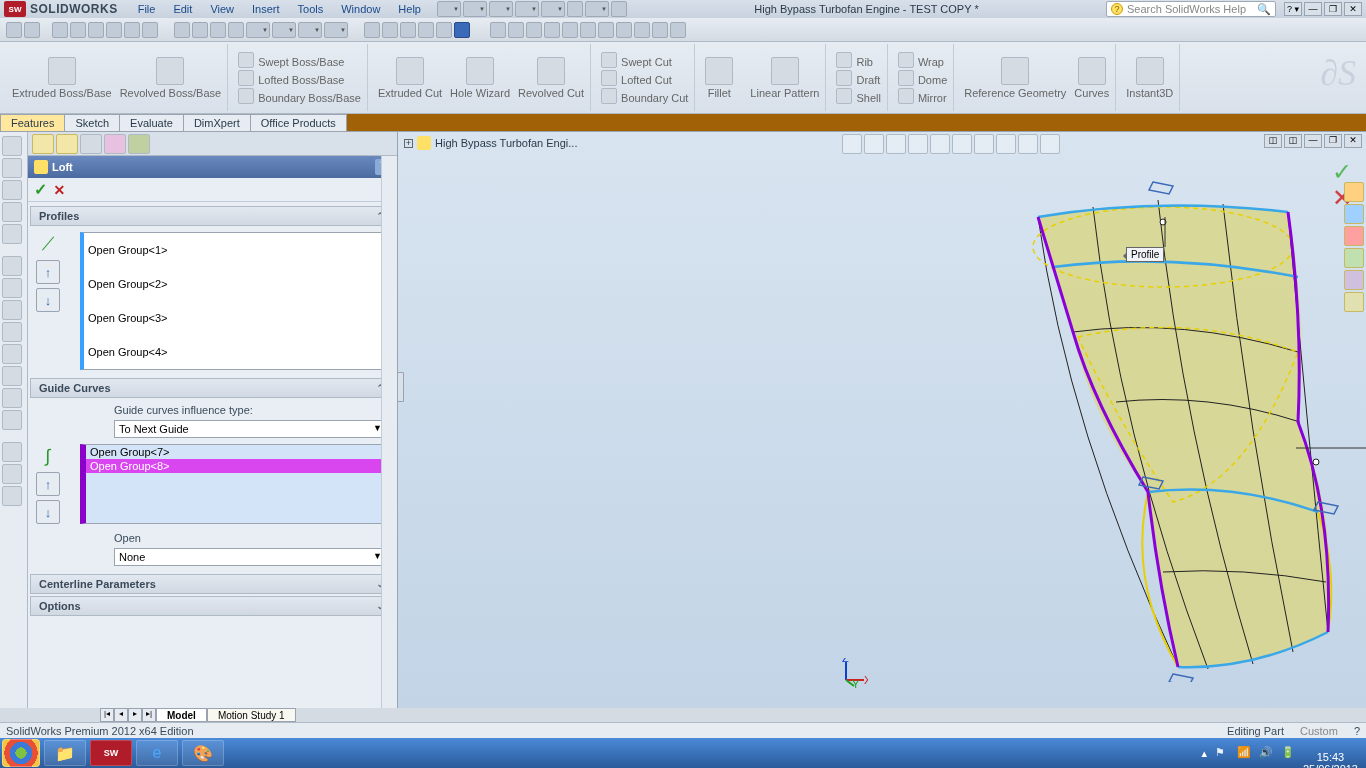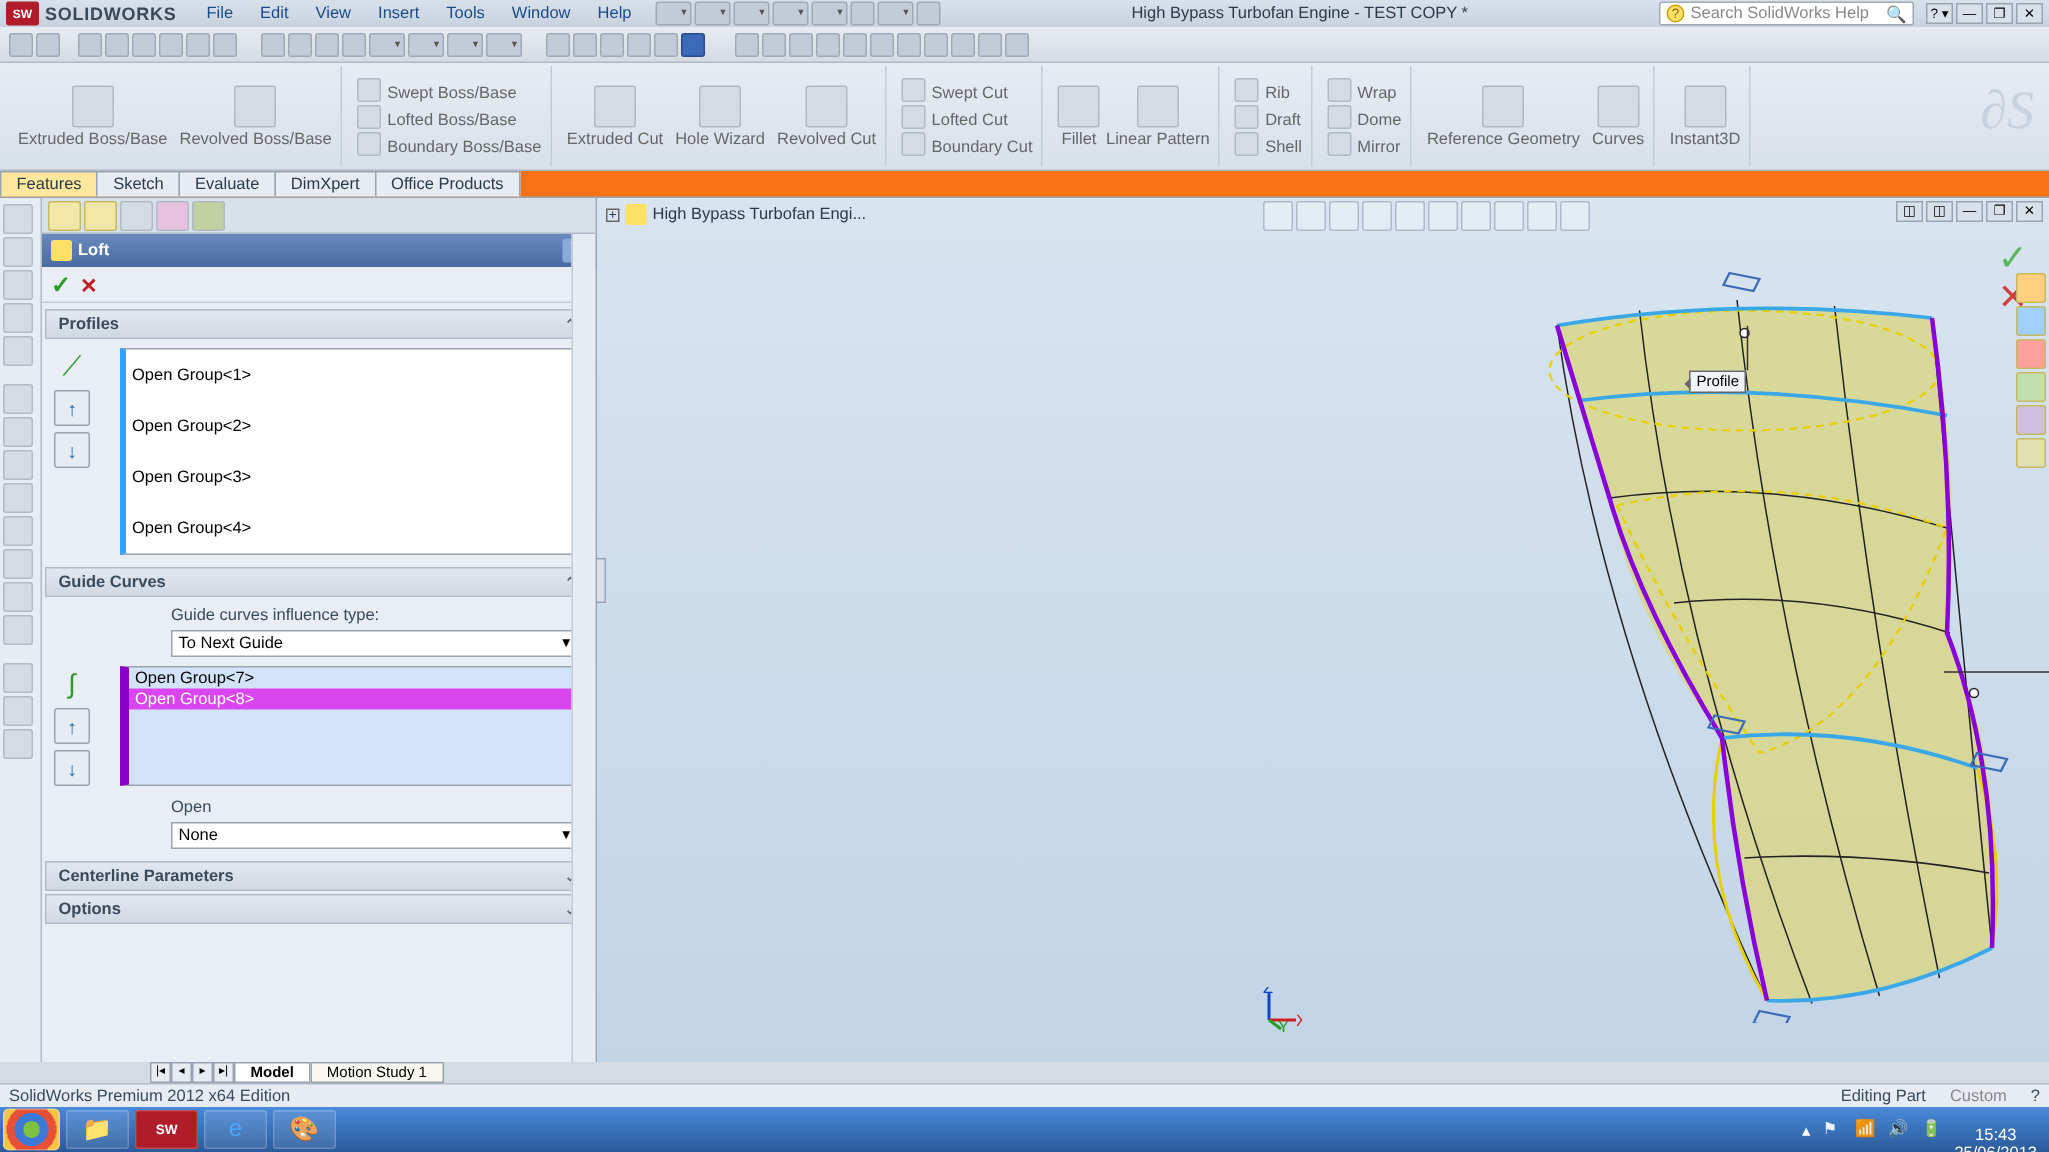--- a/index.html
+++ b/index.html
@@ -27,21 +27,21 @@
 
 .ribbon { height: 72px; background: linear-gradient(to bottom, #e6ecf2, #d8e0ea); border-bottom: 1px solid #b0bac6; display: flex; padding: 2px 6px; gap: 4px; position: relative; }
 .rgroup { display: flex; flex-direction: column; justify-content: center; align-items: center; padding: 2px 6px; border-right: 1px solid #c2ccd8; }
 .rbtn { display: flex; flex-direction: column; align-items: center; justify-content: center; color: #666; gap: 2px; }
 .rbtn .ico { width: 28px; height: 28px; background: #d4dbe2; border: 1px solid #b0bac6; border-radius: 2px; }
 .rrow { display: flex; align-items: flex-end; gap: 4px; color: #666; padding: 1px 0; }
 .rrow .sico { width: 16px; height: 16px; background: #d4dbe2; border: 1px solid #b0bac6; border-radius: 2px; }
 .ds-logo { position: absolute; right: 10px; top: 10px; font-size: 36px; font-style: italic; color: #c8d2de; font-family: Georgia, serif; }
 
 
-.tabs { height: 18px; background: #f97316; display: flex; border-bottom: 1px solid #9aa4b0; }
+.tabs { height: 18px; background: #a16207; display: flex; border-bottom: 1px solid #9aa4b0; }
 .tab { padding: 2px 10px; border: 1px solid #9aa4b0; border-bottom: none; background: #e6ecf2; color: #2a3a4a; margin-right: -1px; }
 .tab.active { background: #ffe89e; }
 
 
 .main { display: flex; height: calc(768px - 18px - 24px - 72px - 18px - 14px - 16px - 30px); }
 .left-rail { width: 28px; background: #e6ecf2; border-right: 1px solid #b0bac6; display: flex; flex-direction: column; gap: 2px; padding: 4px 2px; }
 .left-rail .ri { width: 20px; height: 20px; background: #d4dbe2; border: 1px solid #b0bac6; border-radius: 2px; }
 .left-rail .sep { height: 8px; }
 
 
@@ -238,21 +238,21 @@
     <div class="rrow">
         <div class="sico"></div>
         <span>Lofted Cut</span>
       </div>
     <div class="rrow">
         <div class="sico"></div>
         <span>Boundary Cut</span>
       </div>
   </div>
   <div class="rgroup">
-    <div style="display:flex;gap:4px">
+    <div style="display:flex;gap:17px">
       <div class="rbtn">
           <div class="ico"></div>
           <span>Fillet</span>
         </div>
       <div class="rbtn">
           <div class="ico"></div>
           <span>Linear Pattern</span>
         </div>
     </div>
   </div>

